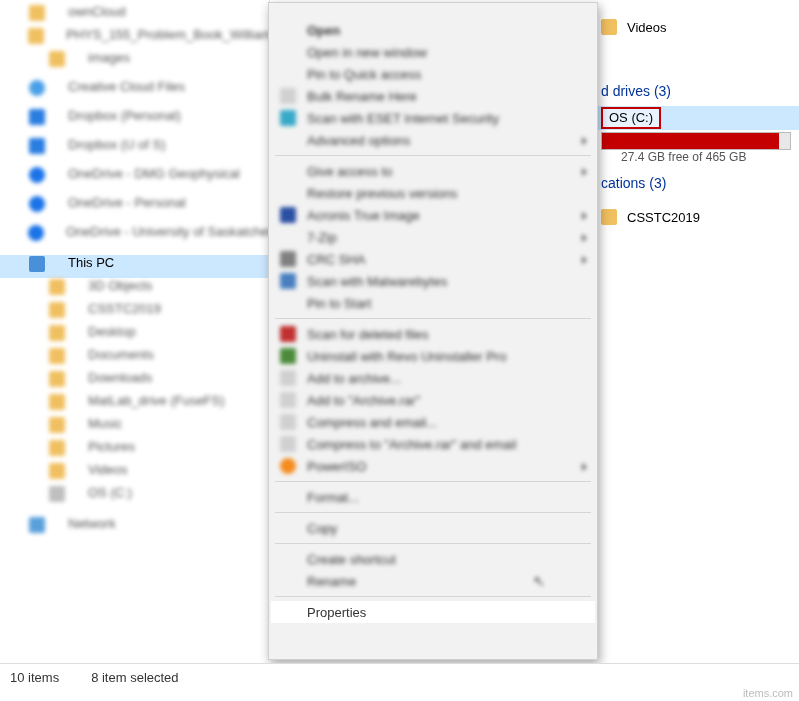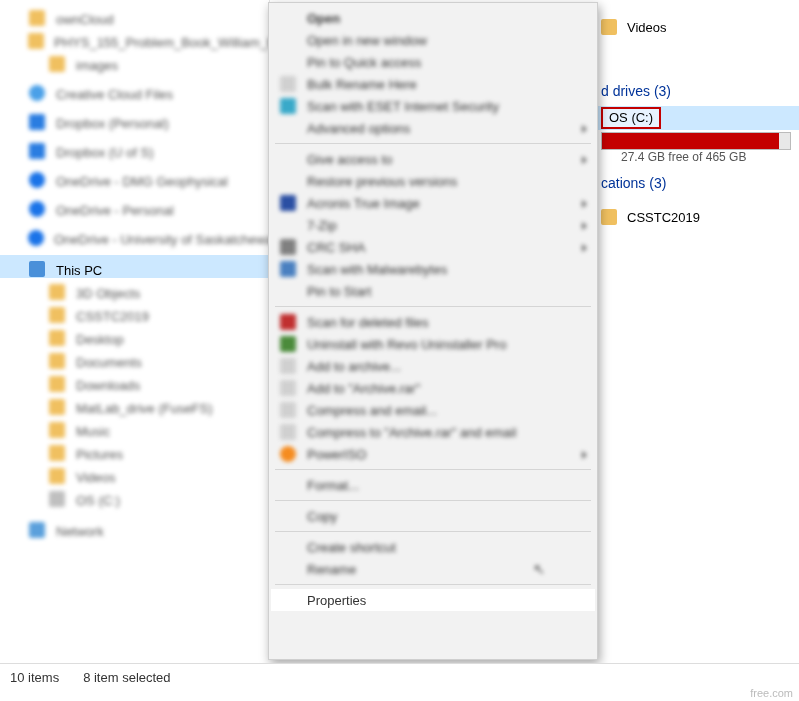--- a/index.html
+++ b/index.html
@@ -18,24 +18,24 @@
       position: absolute;
       left: 0; top: 0;
       width: 270px;
       height: 660px;
       border-right: 1px solid #e5e5e5;
       padding-top: 4px;
     }
 
     .nav-item {
       display: flex;
-      align-items: flex-end;
+      align-items: flex-start;
       height: 23px;
       padding-left: 28px;
-      gap: 10px;
+      gap: 22px;
       color: #555;
       filter: blur(2px);
       white-space: nowrap;
     }
     .nav-item.indent { padding-left: 48px; }
     .nav-item.selected {
       background: #cce8ff;
       filter: none;
       color: #000;
     }
@@ -44,21 +44,21 @@
 
     .status-bar {
       position: absolute;
       left: 0; bottom: 10px;
       width: 100%;
       height: 28px;
       border-top: 1px solid #ddd;
       display: flex;
       align-items: center;
       padding-left: 10px;
-      gap: 24px;
+      gap: 32px;
       color: #333;
       font-size: 13px;
       background: #fff;
     }
 
     .right-pane {
       position: absolute;
       left: 271px; top: 0;
       right: 0;
       height: 660px;
@@ -110,21 +110,21 @@
     
     .ctx {
       position: absolute;
       left: 268px;
       top: 2px;
       width: 330px;
       height: 658px;
       background: #f2f2f2;
       border: 1px solid #cfcfcf;
       box-shadow: 2px 4px 10px rgba(0,0,0,0.35);
-      padding: 4px 2px;
+      padding: 16px 2px;
     }
     .ctx-item {
       display: flex;
       align-items: center;
       height: 22px;
       padding: 0 8px 0 36px;
       position: relative;
       font-size: 13px;
       color: #333;
     }
@@ -479,13 +479,13 @@
         <span>Properties</span>
       </div>
     </div>
 </div>
 
 <div class="status-bar">
   <span>10 items</span>
   <span>8 item selected</span>
 </div>
 
-<div class="watermark">free.com</div>
+<div class="watermark">items.com</div>
 
 </body></html>

